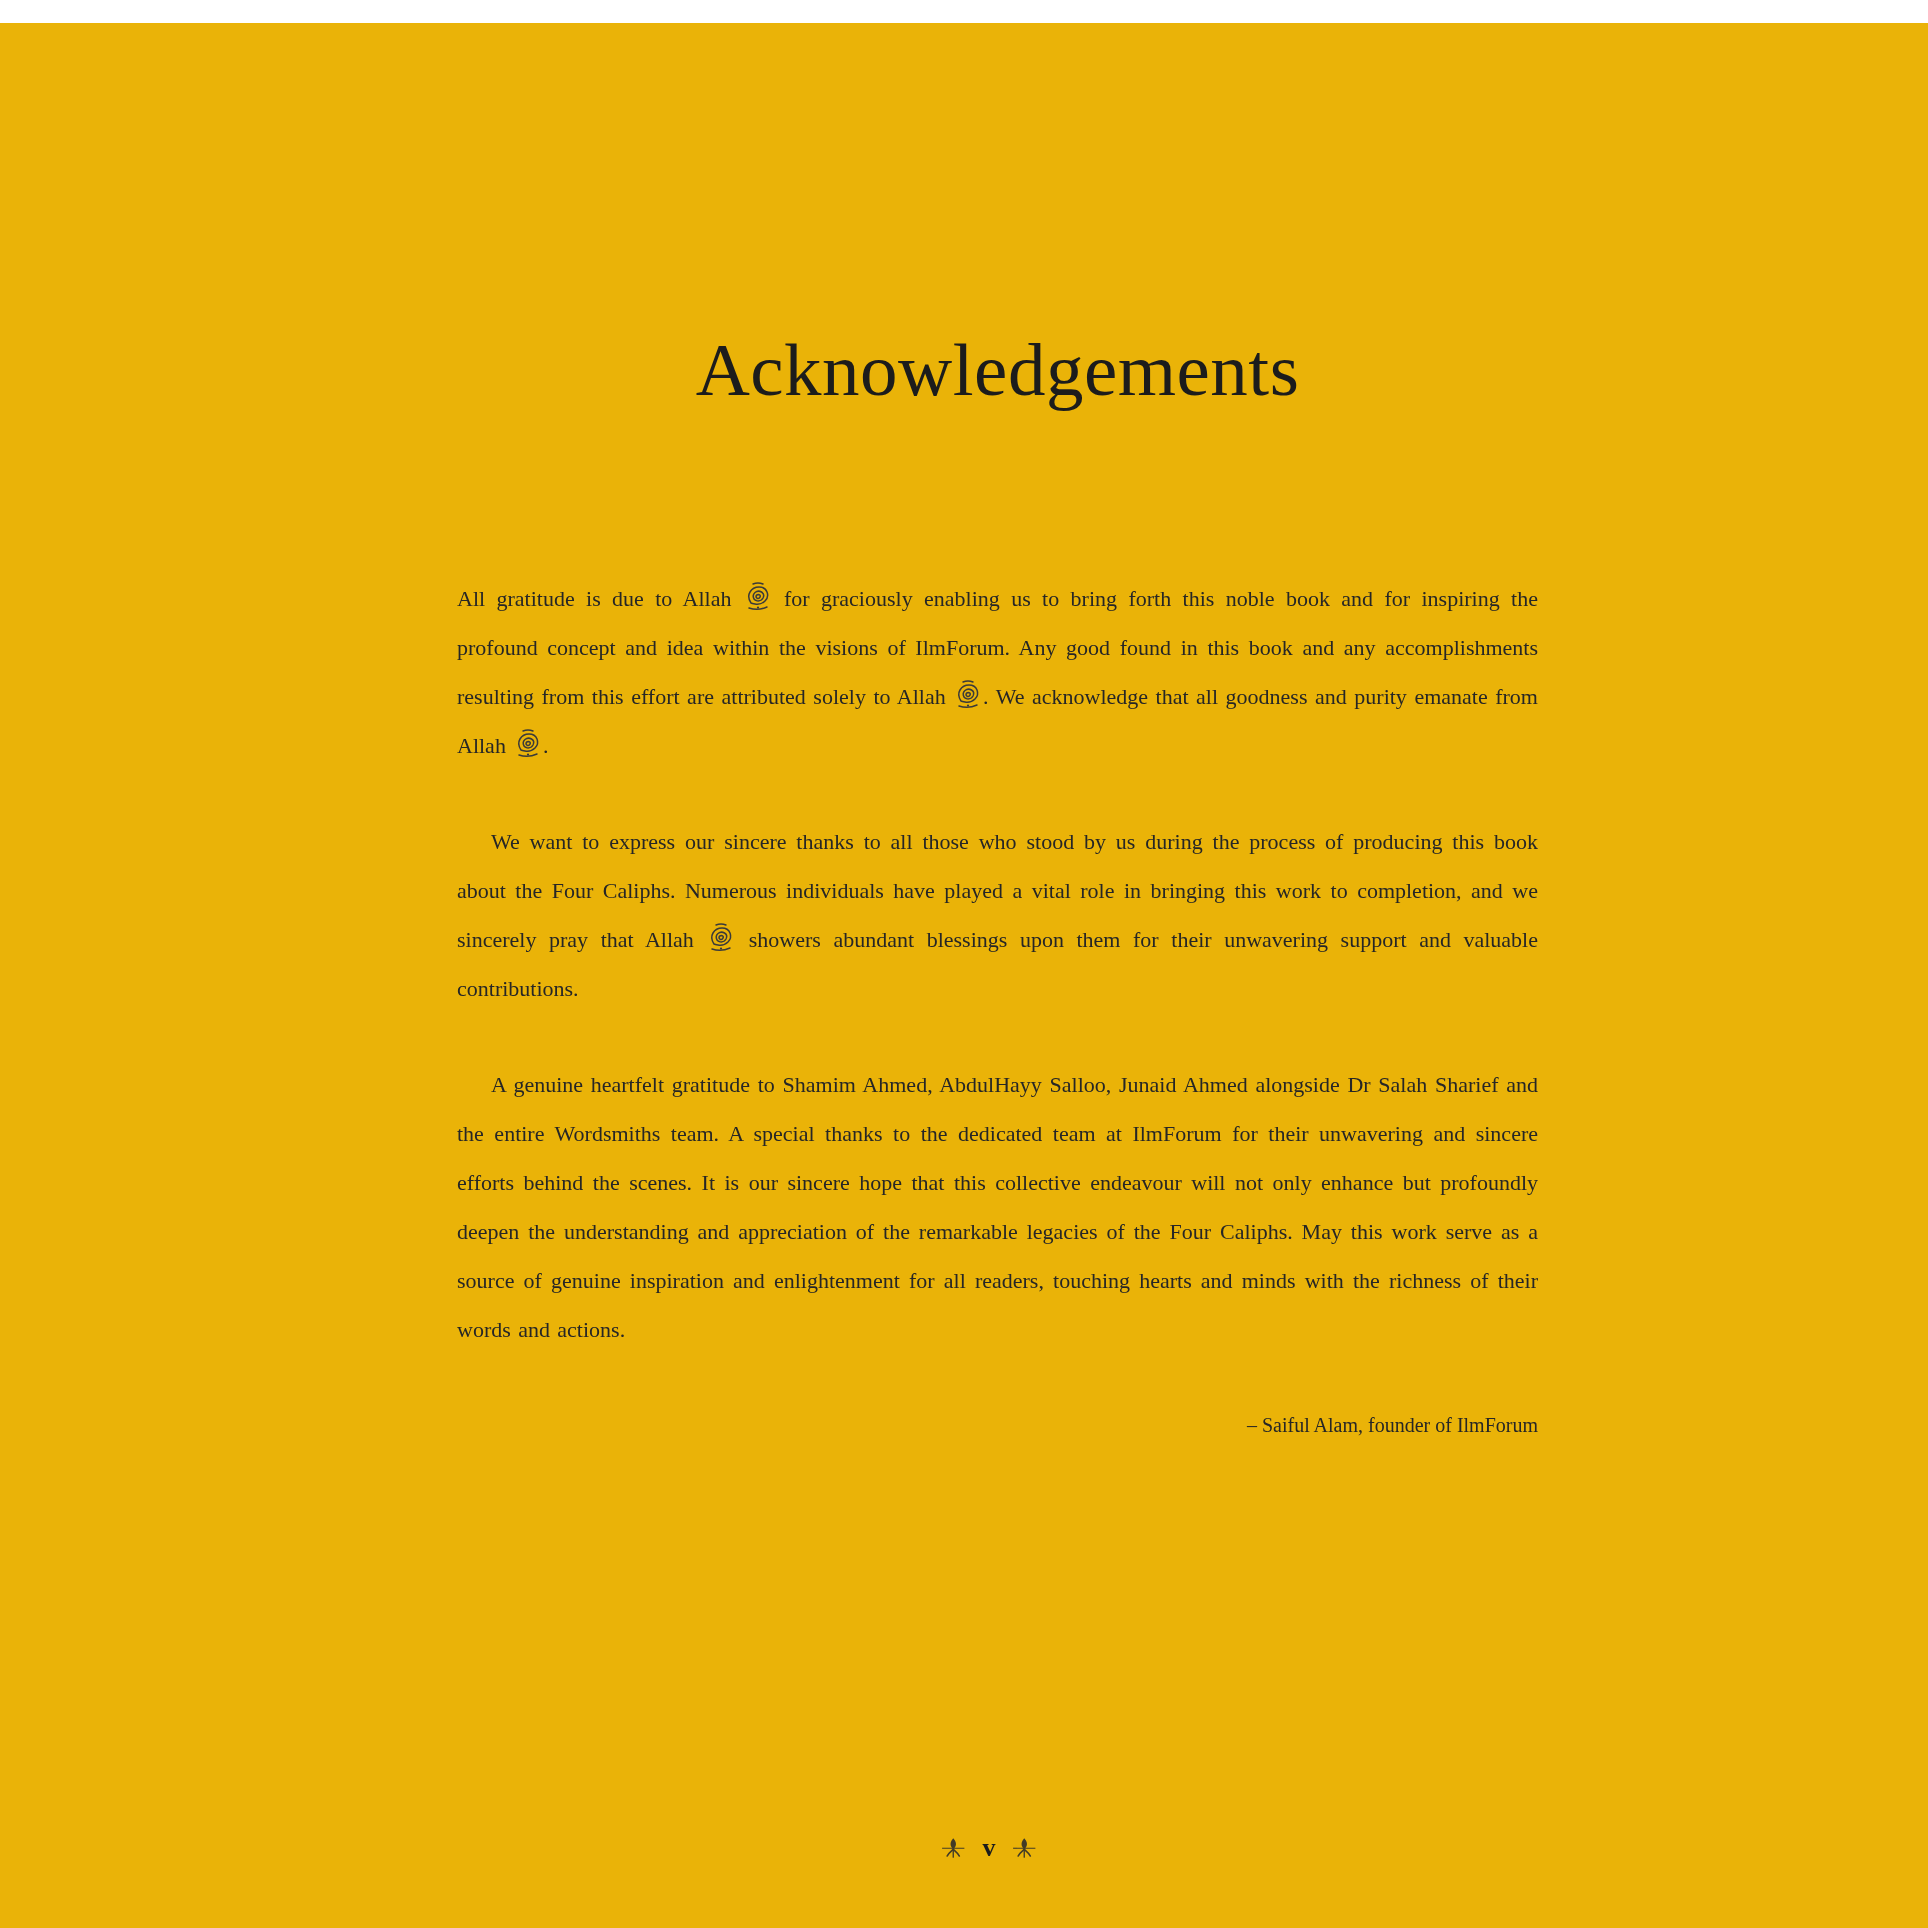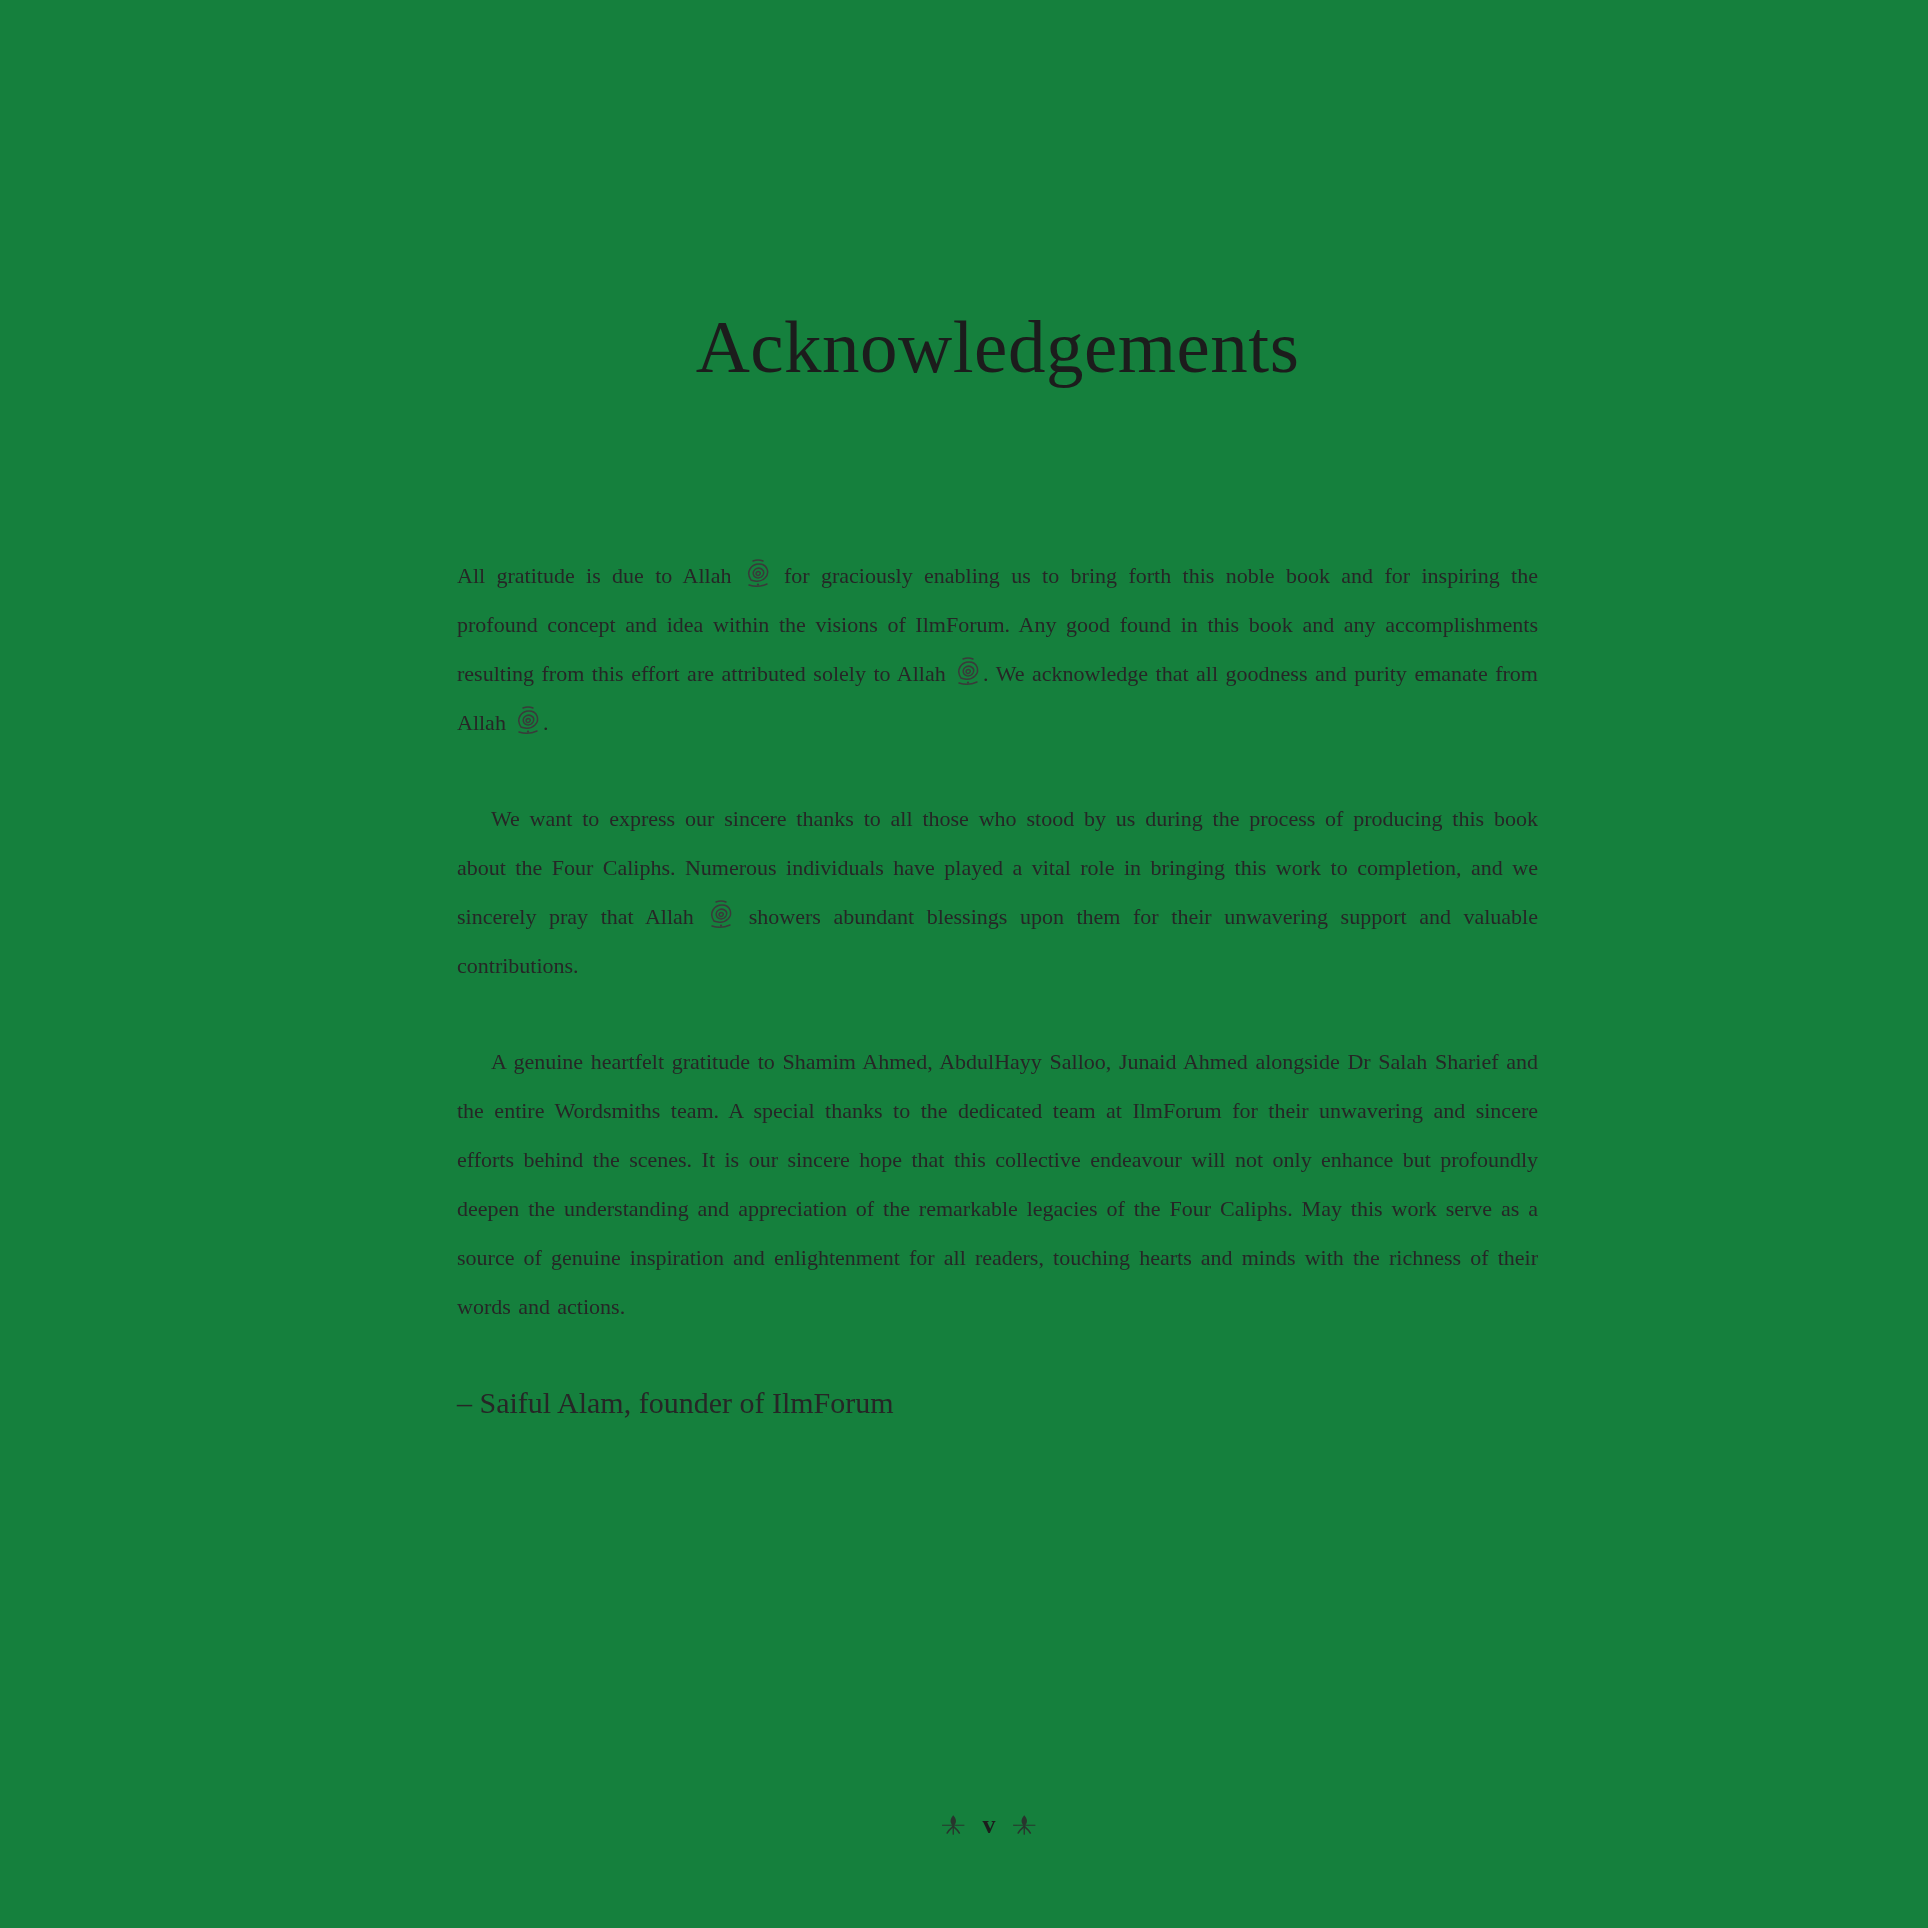--- a/index.html
+++ b/index.html
@@ -11,21 +11,22 @@
     width: 1928px;
     height: 1928px;
     position: relative;
     font-family: "Liberation Serif", "DejaVu Serif", serif;
     color: #232323;
     overflow: hidden;
   }
   .page {
     position: absolute;
     inset: 0;
-    background: #15803d;
+    background: #eab308;
+    margin-top: 23px;
   }
   .content {
     position: absolute;
     left: 457px;
     top: 306px;
     width: 1081px;
   }
   .page-title {
     font-size: 75px;
     font-weight: 400;
@@ -40,23 +41,23 @@
     line-height: 49px;
     text-align: justify;
     margin: 0 0 47px 0;
     color: #262626;
     word-spacing: 1.9px;
   }
   .body-text p.indented {
     text-indent: 34px;
   }
   .signature {
-    font-size: 30px;
+    font-size: 20px;
     line-height: 49px;
-    text-align: left;
+    text-align: right;
     color: #262626;
     margin-top: 40px;
   }
   .footer {
     position: absolute;
     left: 457px;
     top: 1810px;
     width: 1064px;
     text-align: center;
     white-space: nowrap;

